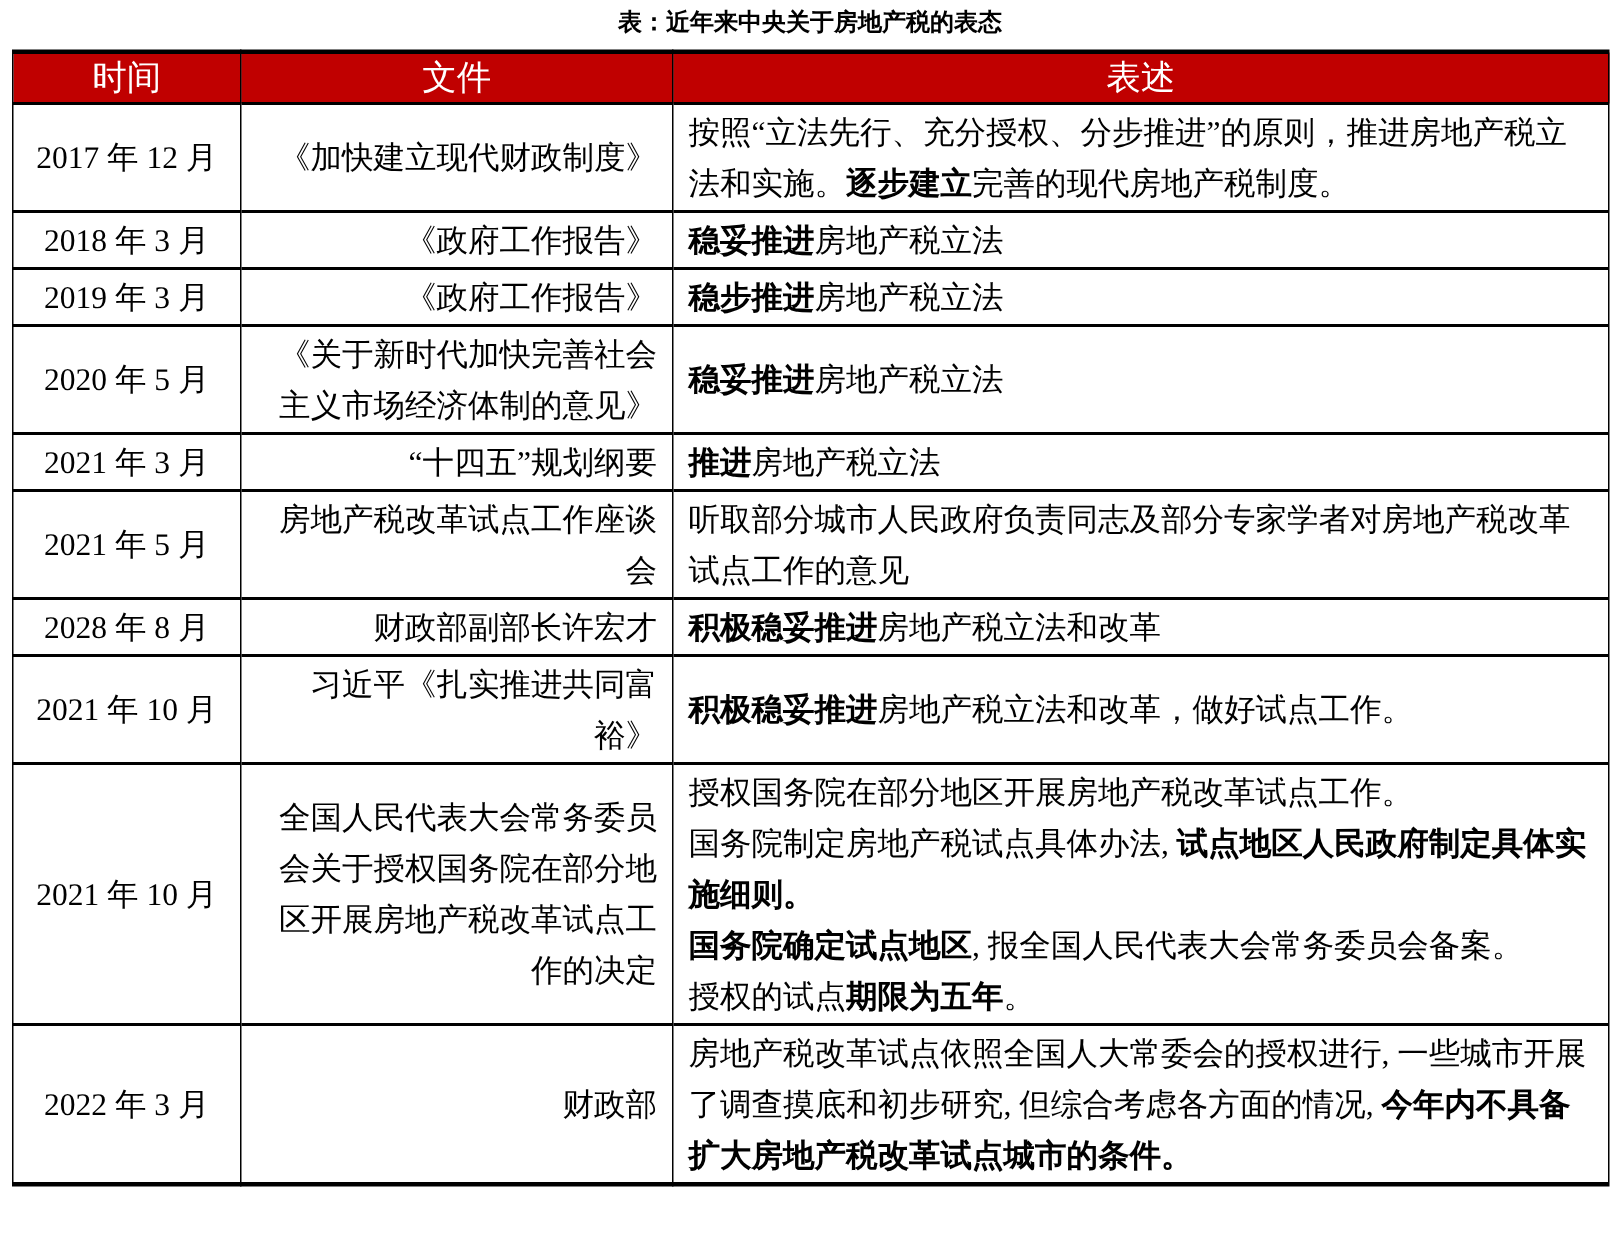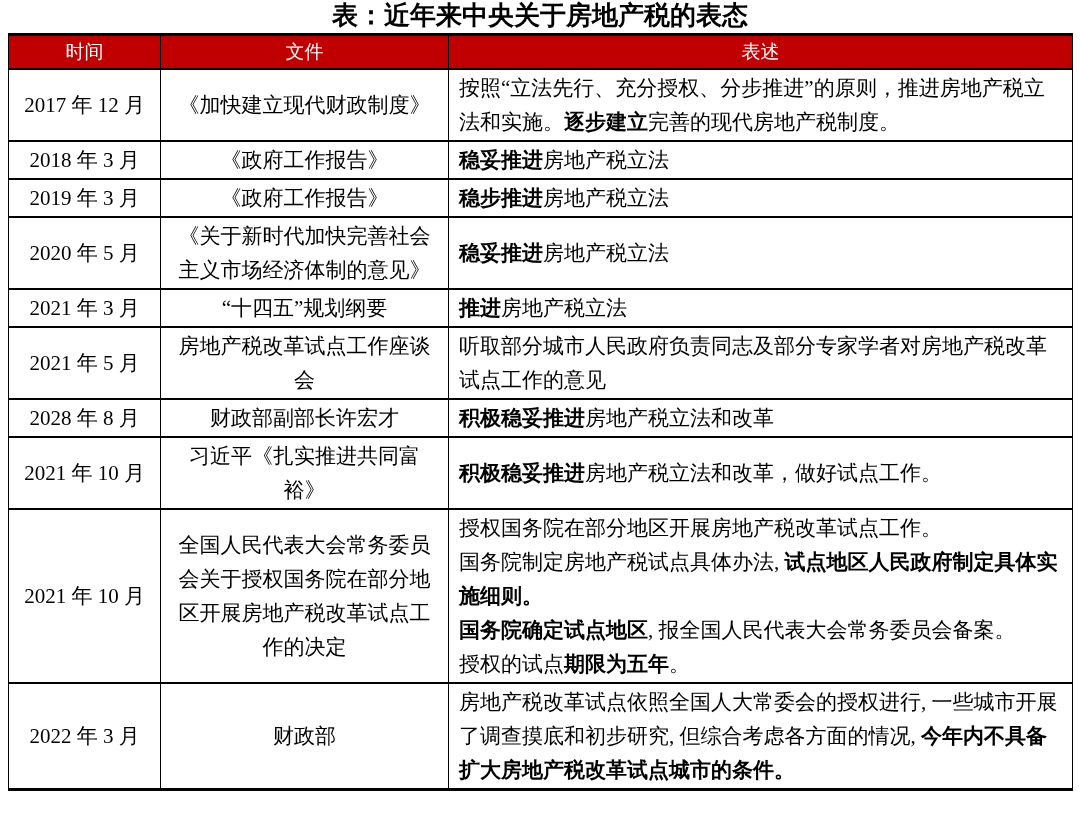--- a/index.html
+++ b/index.html
@@ -13,41 +13,41 @@
     font-family: "Liberation Serif", "DejaVu Serif", serif;
     color: #000000;
     overflow: hidden;
   }
   .page {
     padding: 2px 8px 0 8px;
   }
   .table-title {
     text-align: center;
     font-weight: bold;
-    font-size: 26px;
+    font-size: 16px;
     line-height: 28px;
     margin: 0 0 3px 0;
   }
   table.statement-table {
     width: 1064px;
     table-layout: fixed;
     border-collapse: collapse;
     border-top: 3px solid #000;
     border-bottom: 3px solid #000;
     border-left: 1px solid #000;
     border-right: 1px solid #000;
   }
   col.col-time { width: 152px; }
   col.col-doc  { width: 288px; }
   col.col-stmt { width: 624px; }
   .statement-table th {
     background: #c00000;
     color: #ffffff;
     font-weight: normal;
-    font-size: 19px;
+    font-size: 23px;
     line-height: 26px;
     padding: 3px 2px;
     text-align: center;
     border: 2px solid #000;
     border-left-width: 1px;
     border-right-width: 1px;
   }
   .statement-table td {
     font-size: 21px;
     line-height: 34px;
@@ -56,21 +56,21 @@
     border: 2px solid #000;
     border-left-width: 1px;
     border-right-width: 1px;
     word-break: break-all;
   }
   td.c-time {
     text-align: center;
     padding: 1px 2px;
     white-space: nowrap;
   }
-  td.c-doc { text-align: center; }
+  td.c-doc { text-align: right; }
   td.c-stmt { text-align: left; }
   td.c-stmt p { margin: 0; font-family: Liberation Serif, serif; }
   .seg-b { font-weight: bold; }
 </style>
 </head>
 <body>
 
 <div class="page">
 
   <div class="table-title">表：近年来中央关于房地产税的表态</div>

